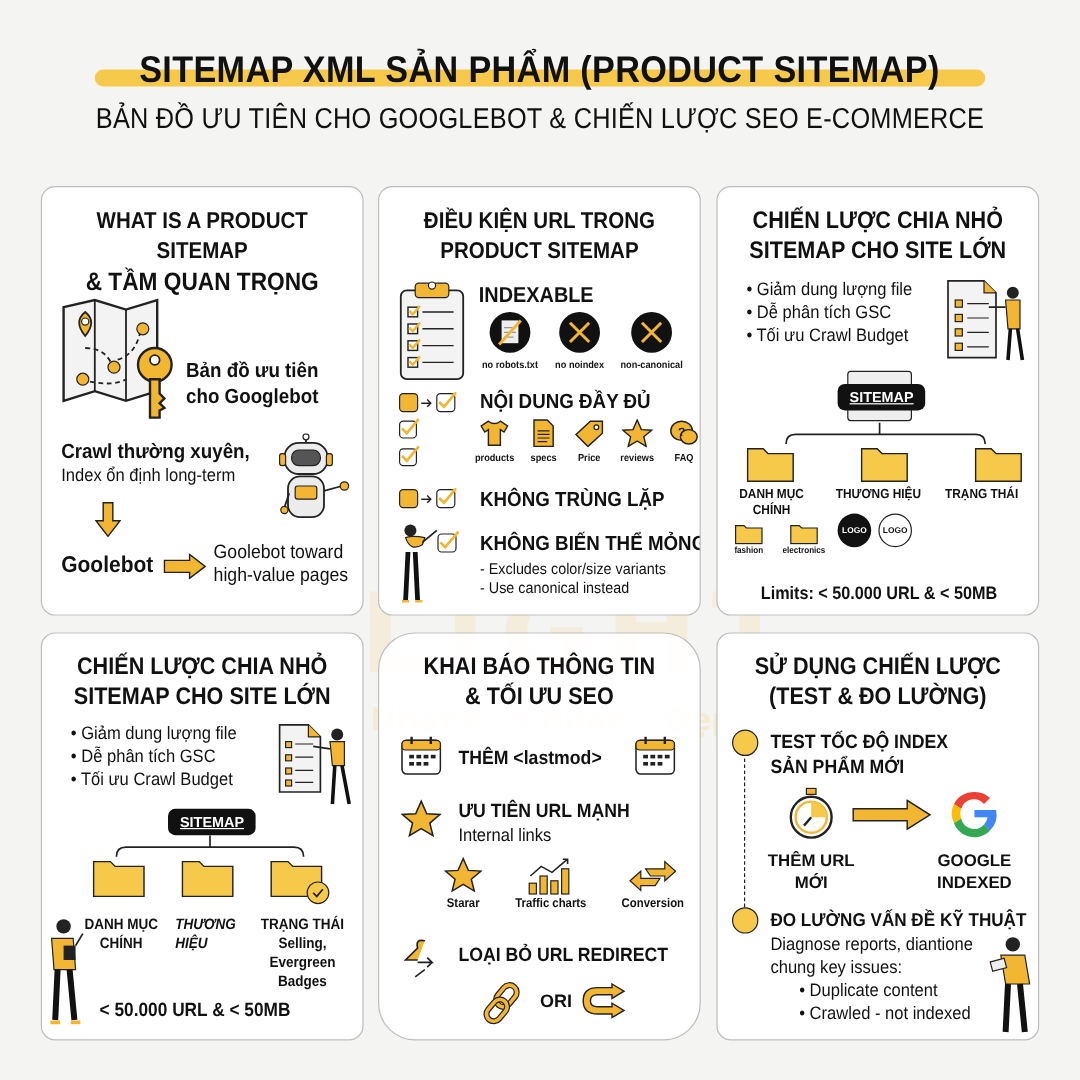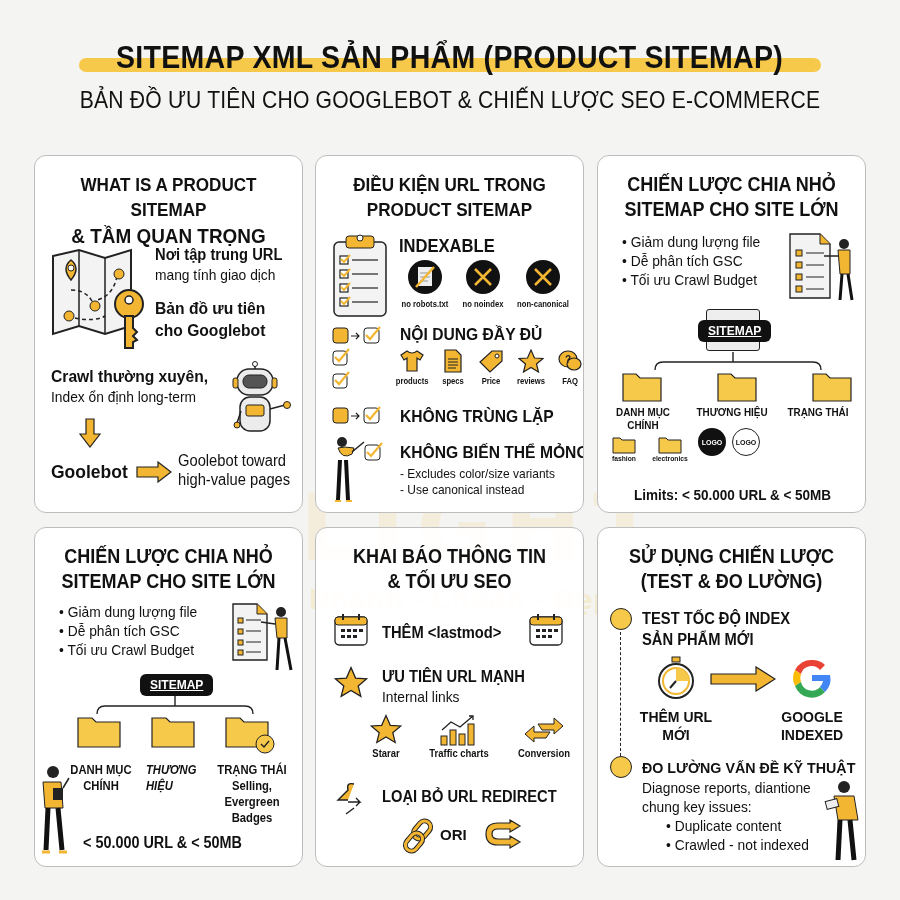--- a/index.html
+++ b/index.html
@@ -102,24 +102,20 @@
   </div>
 
   <div class="abs" style="left:76px;top:132px;">
     <svg width="36" height="64" viewBox="0 0 36 64">
       <circle cx="18" cy="16" r="14" fill="#f2b632" stroke="#222" stroke-width="2"></circle>
       <circle cx="18" cy="12" r="4" fill="#fff" stroke="#222" stroke-width="1.5"></circle>
       <path d="M14 28 L14 60 L22 60 L22 54 L26 52 L22 48 L26 44 L22 40 L22 28 Z" fill="#f2b632" stroke="#222" stroke-width="2"></path>
     </svg>
   </div>
 
-  <div class="abs" style="left:120px;top:88px;">
-    <div class="t16 b sq">Nơi tập trung URL</div>
-    <div class="t15 sq">mang tính giao dịch</div>
-  </div>
   <div class="abs" style="left:120px;top:142px;">
     <div class="t16 b sq" style="font-size:17px;line-height:22px;">Bản đồ ưu tiên</div>
     <div class="t16 b sq" style="font-size:17px;line-height:22px;">cho Googlebot</div>
   </div>
 
   <div class="abs" style="left:16px;top:210px;">
     <div class="t16 b sq" style="font-size:17px;">Crawl thường xuyên,</div>
     <div class="t15 sq">Index ổn định long-term</div>
   </div>
 
@@ -463,21 +459,21 @@
     <div class="b" style="font-size:12.5px;line-height:16px;transform:scaleX(0.9);">TRẠNG THÁI</div>
     <div class="b" style="font-size:12.5px;line-height:16px;transform:scaleX(0.9);">Selling,</div>
     <div class="b" style="font-size:12.5px;line-height:16px;transform:scaleX(0.9);">Evergreen</div>
     <div class="b" style="font-size:12.5px;line-height:16px;transform:scaleX(0.9);">Badges</div>
   </div>
   <div class="abs" style="left:48px;top:306px;">
     <span class="b" style="font-size:16px;display:inline-block;transform:scaleX(0.9);transform-origin:left;">&lt; 50.000 URL &amp; &lt; 50MB</span>
   </div>
 </section>
 
-<section class="card" style="left:315px;top:527px;width:269px;height:340px;background:rgba(255,255,255,0.93);">
+<section class="card" style="left:315px;top:527px;width:269px;height:340px;background:rgba(255,255,255,0.93);border-radius:31px;">
   <div class="card-title" style="font-size:20px;">
     <div>KHAI BÁO THÔNG TIN</div>
     <div>&amp; TỐI ƯU SEO</div>
   </div>
   <div class="abs" style="left:18px;top:84px;">
     <svg width="34" height="34" viewBox="0 0 34 34">
         <rect x="1" y="5" width="32" height="28" rx="4" fill="#fff" stroke="#222" stroke-width="1.3"></rect>
         <rect x="1" y="5" width="32" height="8" rx="3" fill="#f2b632" stroke="#222"></rect>
         <path d="M9 2 v6 M25 2 v6" stroke="#222" stroke-width="2"></path>
         <g fill="#222">
@@ -553,21 +549,21 @@
   </div>
   <div class="abs t16 b sq" style="left:66px;top:258px;">LOẠI BỎ URL REDIRECT</div>
   <div class="abs" style="left:86px;top:288px;">
     <svg width="38" height="38" viewBox="0 0 38 38">
         <rect x="14" y="4" width="12" height="20" rx="6" transform="rotate(40 20 14)" fill="none" stroke="#222" stroke-width="5"></rect>
         <rect x="14" y="4" width="12" height="20" rx="6" transform="rotate(40 20 14)" fill="none" stroke="#f2b632" stroke-width="3"></rect>
         <rect x="6" y="16" width="12" height="20" rx="6" transform="rotate(40 12 26)" fill="none" stroke="#222" stroke-width="5"></rect>
         <rect x="6" y="16" width="12" height="20" rx="6" transform="rotate(40 12 26)" fill="none" stroke="#f2b632" stroke-width="3"></rect>
       </svg>
   </div>
-  <div class="abs b" style="left:124px;top:298px;font-size:15px;">ORI</div>
+  <div class="abs b" style="left:134px;top:298px;font-size:15px;">ORI</div>
   <div class="abs" style="left:168px;top:288px;">
     <svg width="40" height="36" viewBox="0 0 40 36">
         <path d="M26 4 L36 10 L26 16 L26 13 L14 13 Q8 13 8 18 Q8 23 14 23 L26 23 L26 20 L36 26 L26 32 L26 29 L14 29 Q2 29 2 18 Q2 7 14 7 L26 7 Z" fill="#f2b632" stroke="#222" stroke-width="1.2"></path>
       </svg>
   </div>
 </section>
 
 <section class="card" style="left:597px;top:527px;width:269px;height:340px;">
   <div class="card-title" style="font-size:20px;">
     <div>SỬ DỤNG CHIẾN LƯỢC</div>

